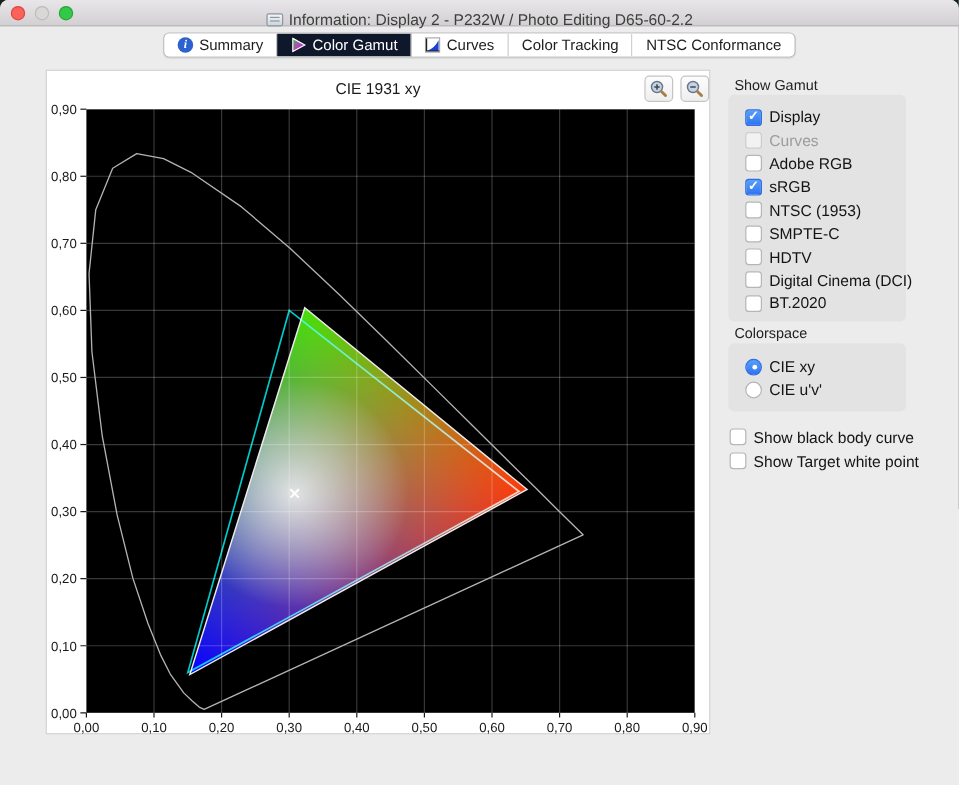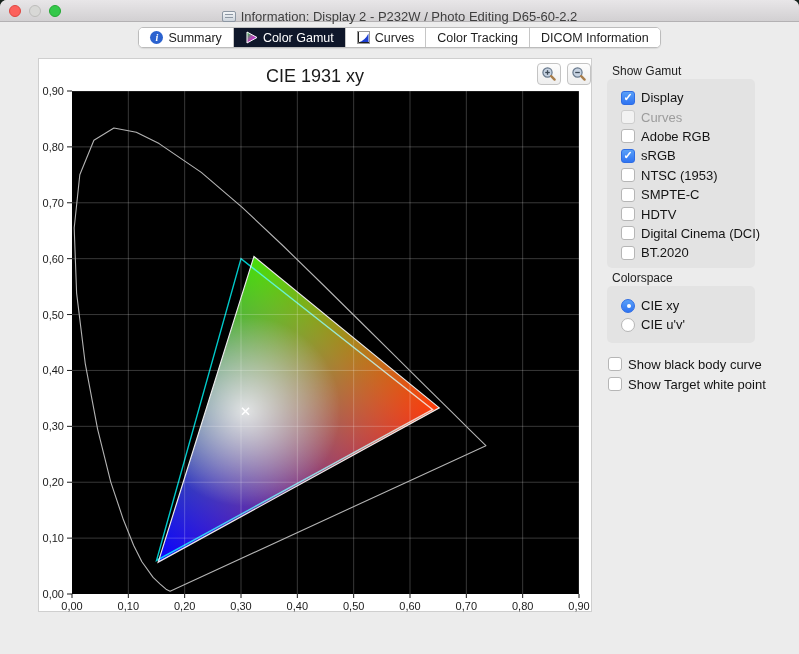--- a/index.html
+++ b/index.html
@@ -31,21 +31,21 @@
     color:#1d1d1d; background:#fff; border-right:1px solid #c6c6c6; cursor:default; }
   .seg-btn:last-child { border-right:none; }
   .seg-btn.active { background:#0f172a; color:#fff; }
   .icon-info { width:13px; height:13px; border-radius:50%; background:#2b62cf; color:#fff;
     font:italic bold 10px/13px "Liberation Serif", serif; text-align:center; }
 
   
   .chart-panel { position:absolute; left:38px; top:58px; width:554px; height:554px;
     background:#fff; border:1px solid #cfcfcf; }
   .chart-title { position:absolute; left:0; right:0; top:7px; text-align:center;
-    font-size:18px; color:#1a1a1a; }
+    font-size:13px; color:#1a1a1a; }
   .zoom-btn { position:absolute; top:4px; width:24px; height:22px; border:1px solid #c4c4c4;
     border-radius:4px; background:linear-gradient(#fdfdfd,#eeeeee);
     display:flex; align-items:center; justify-content:center; }
   .zoom-in  { left:498px; }
   .zoom-out { left:528px; }
   .plot-svg { position:absolute; inset:0; isolation:isolate; }
 
   
   .group-title { position:absolute; font-size:12px; color:#222; }
   .group-box { position:absolute; width:148px; background:#e3e3e3; border-radius:5px; }
@@ -102,21 +102,21 @@
             <rect x="0.5" y="0.5" width="12" height="12" fill="#ffffff" stroke="#999"></rect>
             <path d="M1.5 11.5 L11.5 11.5 L11.5 2.5 Q8 9.5 1.5 11.5 Z" fill="#1d3fd2"></path>
             <path d="M1.5 1 L1.5 11.5 L12 11.5" stroke="#222" fill="none"></path>
           </svg>
           <span>Curves</span>
         </div>
         <div class="seg-btn">
           <span>Color Tracking</span>
         </div>
         <div class="seg-btn">
-          <span>DICOM Information</span>
+          <span>NTSC Conformance</span>
         </div>
       </div>
   </div>
 
   <div class="chart-panel">
     <div class="chart-title">CIE 1931 xy</div>
     <div class="zoom-btn zoom-in">
       <svg width="16" height="16" viewBox="0 0 16 16">
         <circle cx="6.5" cy="6.5" r="4.6" fill="#c7d3e2" stroke="#66788c" stroke-width="1.2"></circle>
         <line x1="10.2" y1="10.2" x2="13.6" y2="13.6" stroke="#a87d4a" stroke-width="2.4" stroke-linecap="round"></line>

